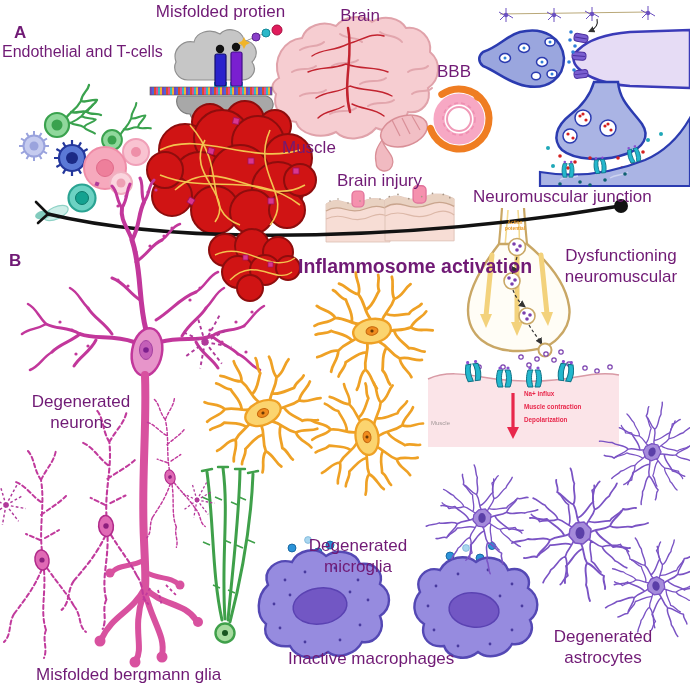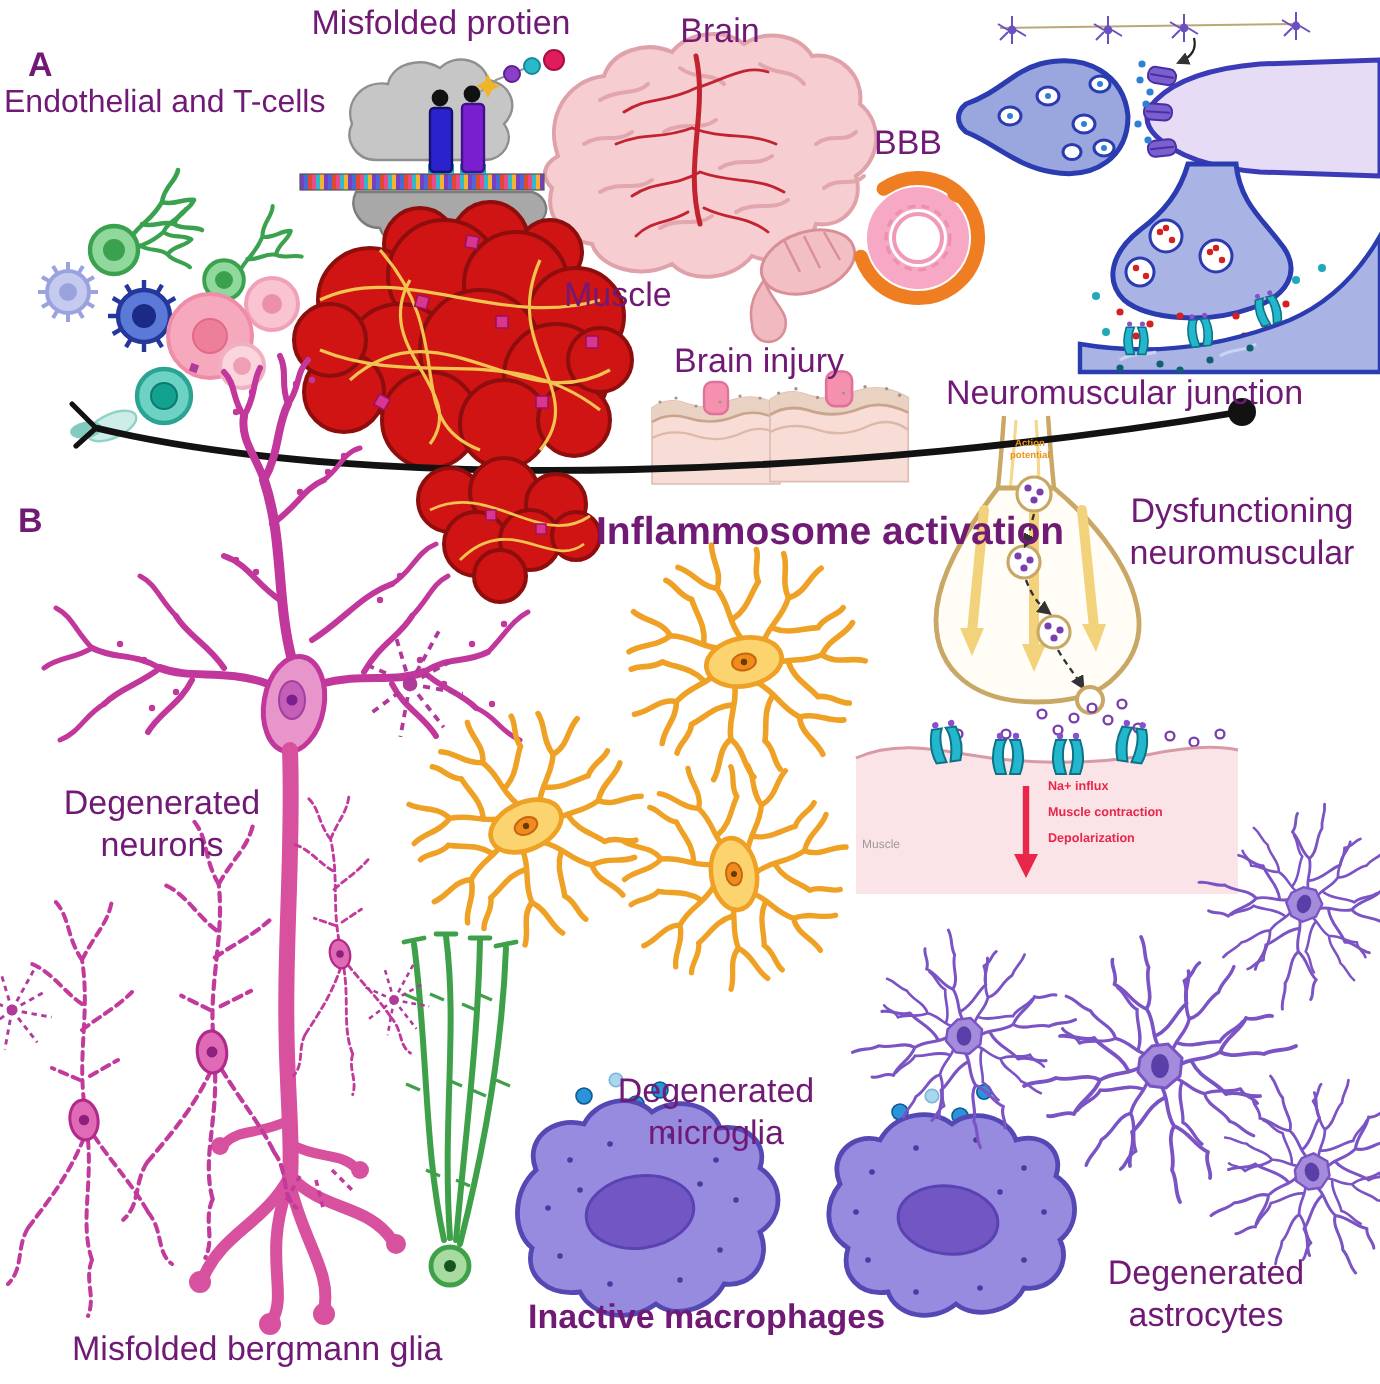--- a/index.html
+++ b/index.html
@@ -550,21 +550,21 @@
 <div class="lbl nowrap" style="left:2px;top:42px;font-size:16px;">Endothelial and T-cells</div>
 <div class="lbl" style="left:437px;top:61px;">BBB</div>
 <div class="lbl" style="left:282px;top:137px;">Muscle</div>
 <div class="lbl nowrap" style="left:337px;top:170px;">Brain injury</div>
 <div class="lbl nowrap" style="left:473px;top:186px;">Neuromuscular junction</div>
 <div class="lbl bold big nowrap" style="left:286px;top:254px;margin-left:12px;">Inflammosome activation</div>
 <div class="lbl center" style="left:554px;top:245px;width:134px;">Dysfunctioning neuromuscular</div>
 <div class="lbl center" style="left:0px;top:391px;width:112px;margin-left:25px;">Degenerated neurons</div>
 <div class="lbl center" style="left:294px;top:499px;width:128px;margin-top:36px;">Degenerated microglia</div>
 <div class="lbl nowrap" style="left:36px;top:664px;">Misfolded bergmann glia</div>
-<div class="lbl nowrap" style="left:264px;top:648px;font-weight:bold;">Inactive macrophages</div>
+<div class="lbl nowrap" style="left:288px;top:648px;">Inactive macrophages</div>
 <div class="lbl center" style="left:534px;top:626px;width:138px;">Degenerated astrocytes</div>
 
 <div class="lbl tiny-orange" style="left:502px;top:220px;width:26px;">Action potential</div>
 <div class="lbl tiny-red" style="left:524px;top:391px;">Na+ influx</div>
 <div class="lbl tiny-red" style="left:524px;top:404px;">Muscle contraction</div>
 <div class="lbl tiny-red" style="left:524px;top:417px;">Depolarization</div>
 <div class="lbl tiny-gray" style="left:431px;top:420px;">Muscle</div>
 
 </div>
 

